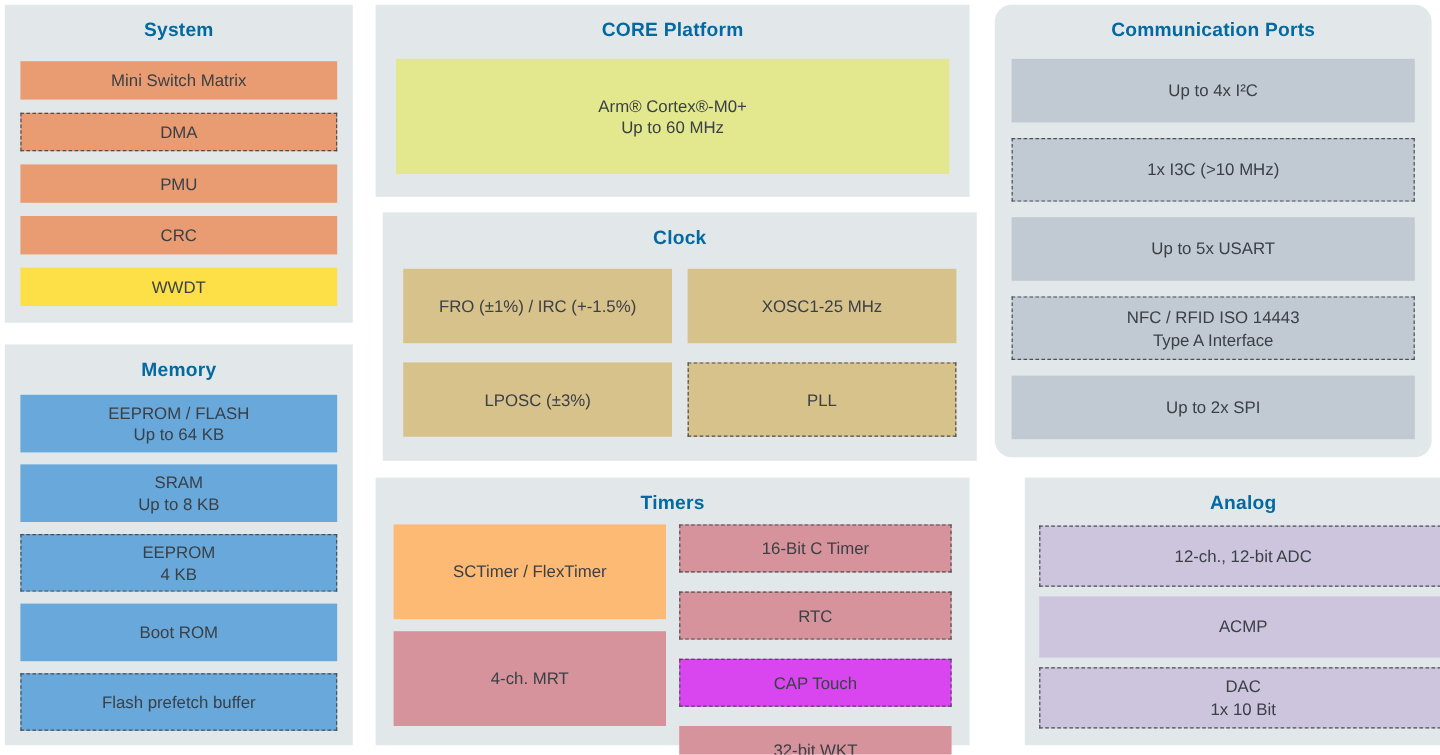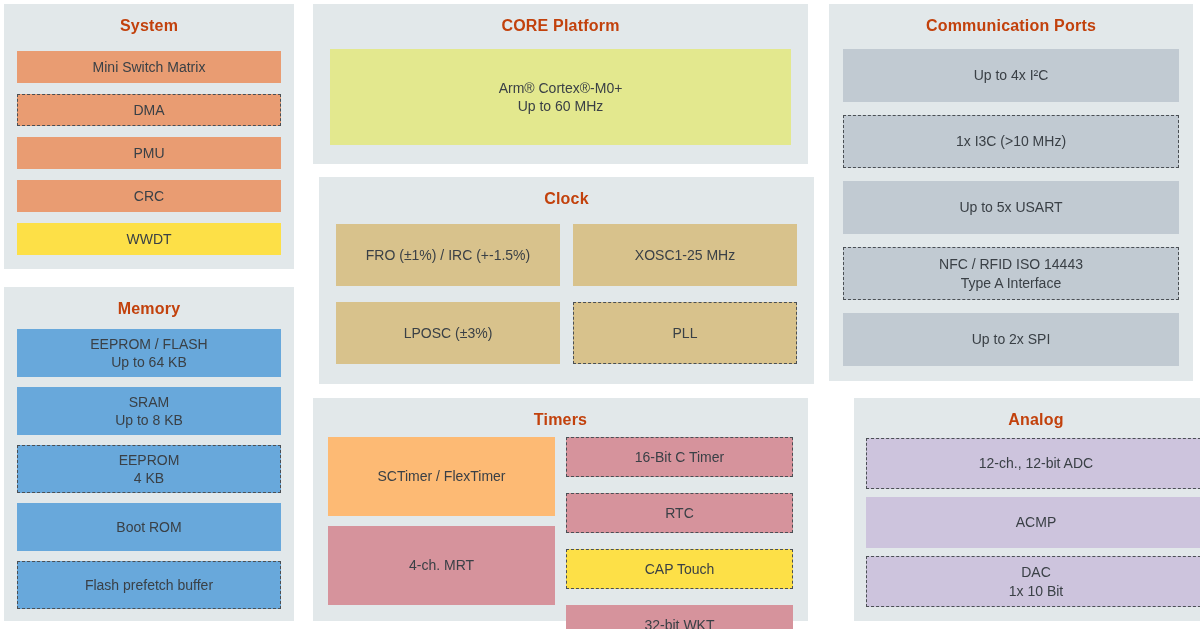--- a/index.html
+++ b/index.html
@@ -17,21 +17,21 @@
   }
   .panel {
     position: absolute;
     background: #E2E8EA;
     box-sizing: border-box;
   }
   .panel-title {
     padding-top: 13px;
     font-size: 16px;
     font-weight: bold;
-    color: #c2410c;
+    color: #0369a1;
     text-align: center;
     letter-spacing: 0.2px;
   }
   .blocks {
     display: flex;
     flex-direction: column;
   }
   .block {
     display: flex;
     align-items: center;
@@ -71,21 +71,21 @@
   
   #p-timers { left: 313px; top: 398px; width: 495px; height: 223px; }
   #p-timers .cols { margin: 8px 15px 0; display: flex; gap: 11px; }
   #p-timers .col { flex: 1; display: flex; flex-direction: column; }
   #p-timers .col-left { gap: 10px; }
   #p-timers .col-left .block { height: 79px; }
   #p-timers .col-right { gap: 16px; }
   #p-timers .col-right .block { height: 40px; }
 
   
-  #p-comm { left: 829px; top: 4px; width: 364px; height: 377px; }
+  #p-comm { left: 829px; top: 4px; width: 364px; height: 377px; border-radius: 14px; }
   #p-comm .blocks { margin: 14px 14px 0; gap: 13px; }
   #p-comm .block { height: 53px; }
 
   
   #p-analog { left: 829px; top: 398px; width: 364px; height: 223px; margin-left: 25px; }
   #p-analog .blocks { margin: 9px 12px 0; gap: 8px; }
   #p-analog .block { height: 51px; }
 </style>
 </head>
 <body>
@@ -138,21 +138,21 @@
   <div class="panel" id="p-timers">
     <div class="panel-title">Timers</div>
     <div class="cols">
       <div class="col col-left">
         <div class="block solid" style="background-color: #fdba74;">SCTimer / FlexTimer</div>
         <div class="block solid" style="background-color: rgb(214, 147, 156);">4-ch. MRT</div>
       </div>
       <div class="col col-right">
         <div class="block dashed" style="background-color: rgb(214, 147, 156);">16-Bit C Timer</div>
         <div class="block dashed" style="background-color: rgb(214, 147, 156);">RTC</div>
-        <div class="block dashed" style="background-color: #fde047;">CAP Touch</div>
+        <div class="block dashed" style="background-color: #d946ef;">CAP Touch</div>
         <div class="block solid" style="background-color: rgb(214, 147, 156);">32-bit WKT</div>
       </div>
     </div>
   </div>
 
   <div class="panel" id="p-comm">
     <div class="panel-title">Communication Ports</div>
     <div class="blocks">
       <div class="block solid" style="background-color: rgb(193, 202, 210);">Up to 4x I²C</div>
       <div class="block dashed" style="background-color: rgb(193, 202, 210);">1x I3C (&gt;10 MHz)</div>

